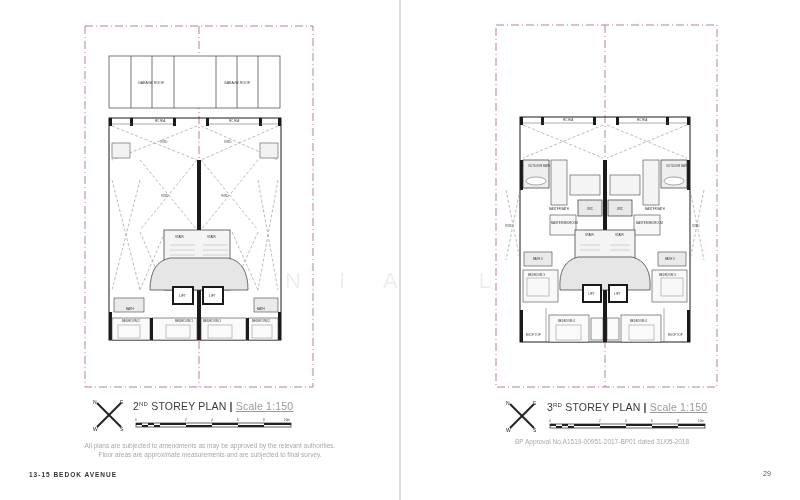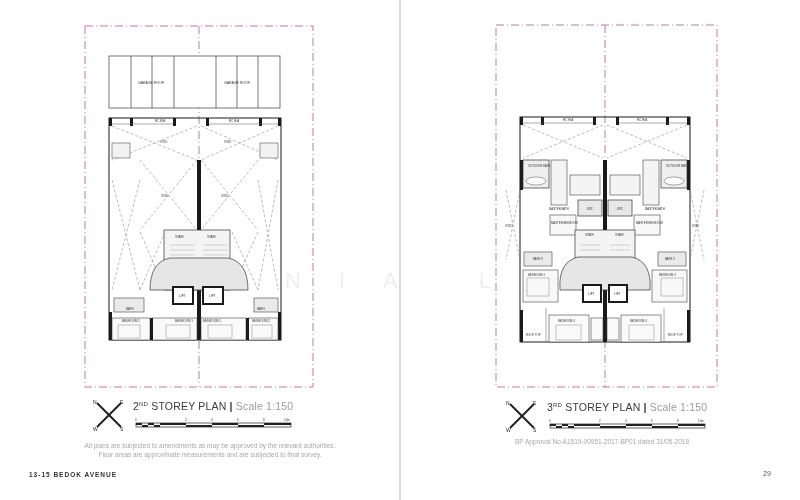--- a/index.html
+++ b/index.html
@@ -7,21 +7,21 @@
   body { position: relative; font-family: "Liberation Sans", sans-serif; color: #333; }
   .spread { position: absolute; left: 0; top: 0; width: 800px; height: 500px; background: #fff; }
   .fold { position: absolute; left: 399px; top: 0; width: 2px; height: 500px; background: #dcdcdc; }
   .page { position: absolute; top: 0; height: 500px; }
   .page.left { left: 0; width: 399px; }
   .page.right { left: 401px; width: 399px; }
   svg.plan { position: absolute; }
   .plan-title { position: absolute; font-size: 10.5px; letter-spacing: 0.2px; color: #3a3a3a; white-space: nowrap; }
   .plan-title sup { font-size: 6px; vertical-align: 4px; }
   .plan-title .sep { font-weight: bold; margin: 0 3px; }
-  .plan-title .scale { color: #9a9a9a; }
+  .plan-title .scale { color: #9a9a9a; text-decoration: underline; }
   .compass { position: absolute; }
   .scalebar { position: absolute; }
   .disclaimer { position: absolute; font-size: 6.5px; color: #a8a8a8; text-align: center; line-height: 9px; }
   .footer-title { position: absolute; left: 29px; top: 471px; font-size: 6.5px; font-weight: bold; letter-spacing: 1px; color: #333; }
   .page-num { position: absolute; left: 763px; top: 470px; font-size: 7px; color: #555; }
   .bp-approval { position: absolute; font-size: 6.5px; color: #a8a8a8; white-space: nowrap; }
   .watermark { position: absolute; left: 230px; top: 268px; font-size: 22px; letter-spacing: 38px; color: rgba(0,0,0,0.07); white-space: nowrap; font-family: "Liberation Sans", sans-serif; }
 </style>
 </head>
 <body>

